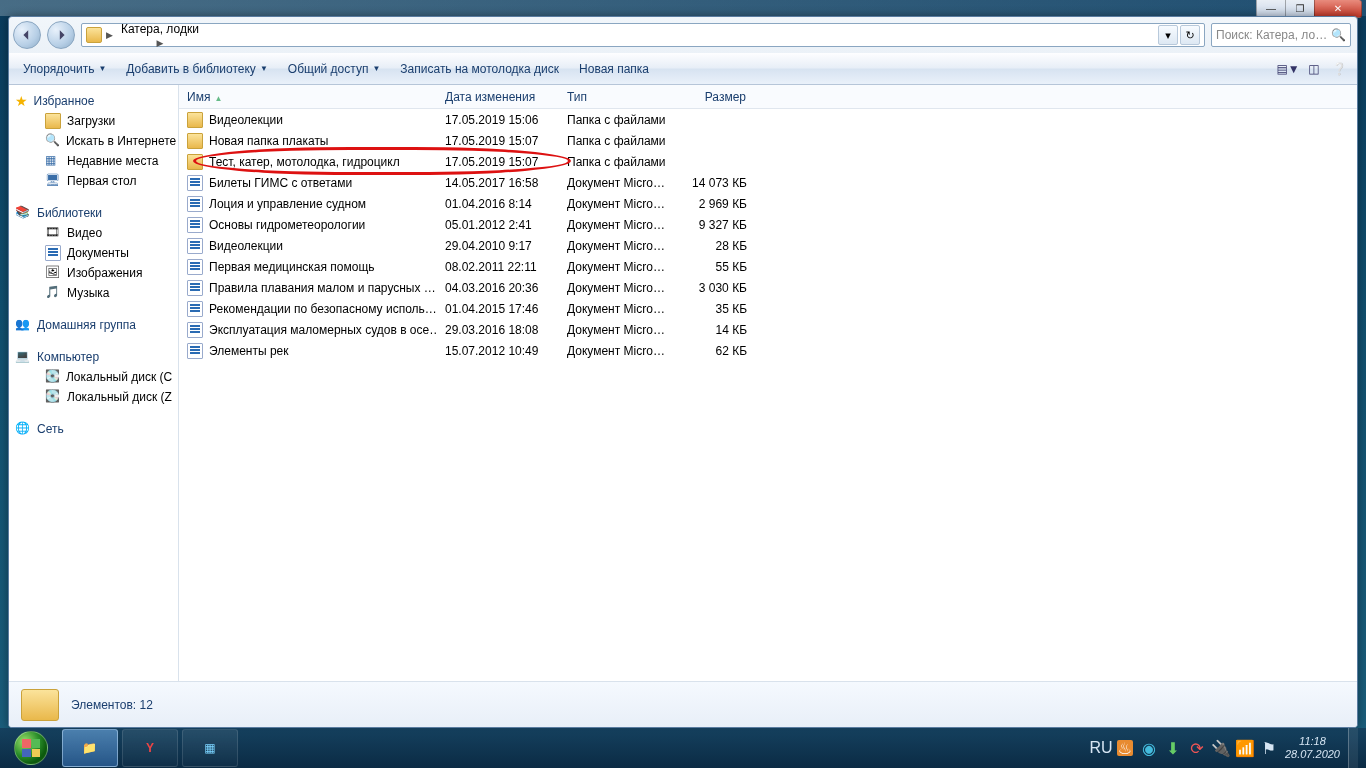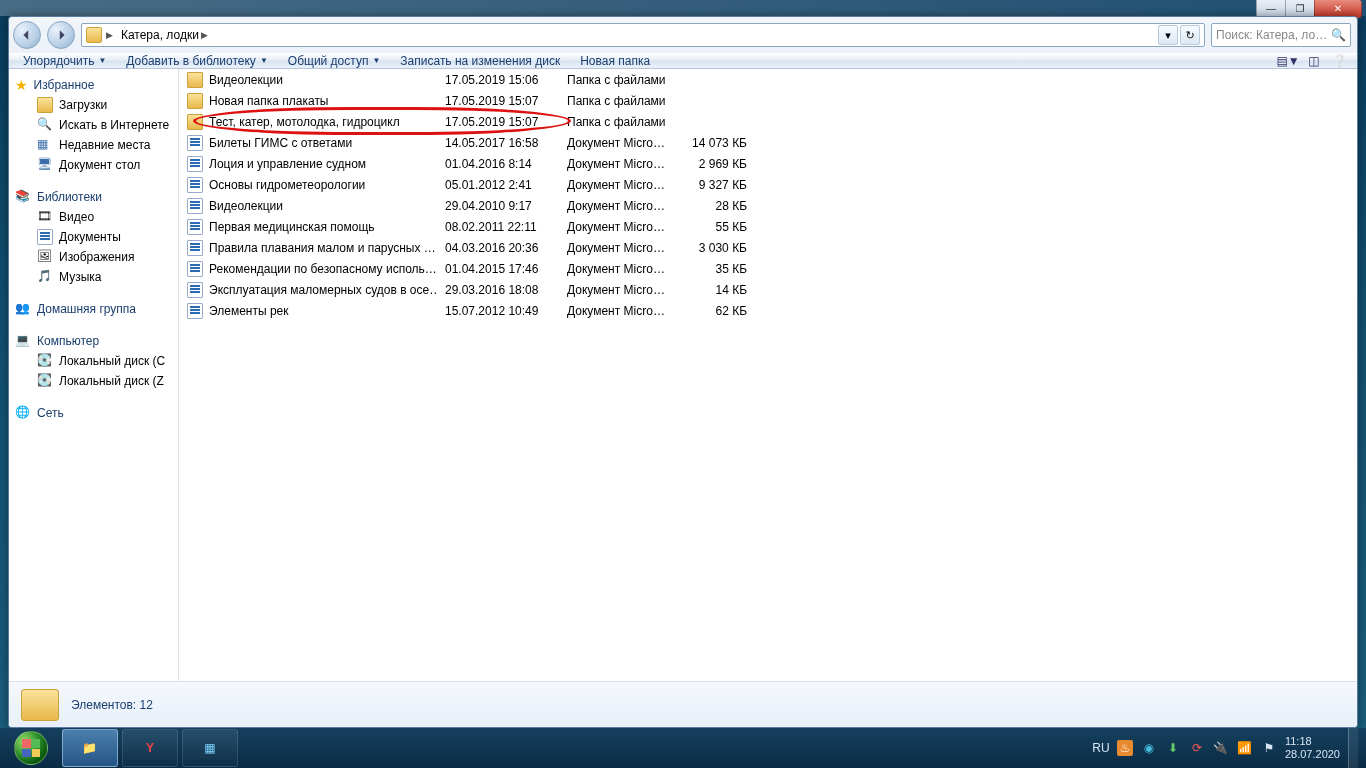--- a/index.html
+++ b/index.html
@@ -33,62 +33,62 @@
     width: 28px; height: 28px; border-radius: 50%; border: 1px solid #8aa6c1;
     background: radial-gradient(circle at 30% 30%, #e8f1fb, #b7cfe6 60%, #8cabc7);
     display:flex;align-items:center;justify-content:center;color:#446; font-size:12px;
   }
   .navbtn svg { width:12px;height:12px;fill:#446; }
   .addr {
     flex: 1; height: 24px; background: #fff; border: 1px solid #8aa6c1; border-radius: 2px;
     display: flex; align-items: center; padding: 0 4px; gap: 4px;
   }
   .addr .folder-small { width:16px; height:16px; background: linear-gradient(180deg,#fbe39b,#e9b84b); border:1px solid #caa23b; border-radius:2px;}
-  .addr .crumb { padding: 0 4px; display:flex; align-items:center; gap:2px;}
+  .addr .crumb { padding: 0 4px; display:flex; align-items:center; gap:2px;flex-direction:column;}
   .addr .chev { font-size: 9px; color:#555; }
   .addr-refresh { margin-left:auto; display:flex; gap:2px; }
   .addr-btn { width:20px; height:20px; border:1px solid #b8c9db; display:flex;align-items:center;justify-content:center; background:linear-gradient(180deg,#f7fbff,#dde8f3); border-radius:2px; font-size:11px;}
   .searchbox {
     width: 140px; height: 24px; background: #fff; border: 1px solid #8aa6c1; border-radius: 2px;
     display:flex; align-items:center; padding: 0 4px; color:#888;
   }
   .searchbox .sicon { margin-left:auto; color:#2a6bb3; }
 
   
   .explorer {
     position: absolute; left: 8px; right: 8px; top: 16px; bottom: 40px;
     background: #fff; border: 1px solid #5a7ca0; border-radius: 4px;
     box-shadow: 0 0 10px rgba(0,0,0,.4);
     display: flex; flex-direction: column; overflow: hidden;
   }
 
   
   .cmdbar {
-    height: 16px; background: linear-gradient(180deg,#fefeff,#e7eef7 48%,#d7e3f1 52%,#eaf1fa);
+    height: 32px; background: linear-gradient(180deg,#fefeff,#e7eef7 48%,#d7e3f1 52%,#eaf1fa);
     border-bottom: 1px solid #b6c5d8; display:flex; align-items:center; padding: 0 6px; gap: 4px;
   }
   .cmdbtn {
     padding: 4px 8px; color:#1a3e6e; border-radius:3px; display:flex; align-items:center; gap:4px;
     cursor: default;
   }
   .cmdbtn .dd { font-size:8px; }
   .cmdbar .spacer { flex:1; }
   .cmdicon { width:22px;height:22px; display:flex;align-items:center;justify-content:center; color:#336; }
 
   
   .split { flex:1; display:flex; overflow:hidden; }
 
   .sidebar {
     width: 170px; border-right:1px solid #d9e2ec; overflow-y:auto; padding:6px 0;
     background:#fff;
   }
   .side-group { margin-bottom: 12px; }
   .side-hdr { display:flex; align-items:center; gap:6px; padding:2px 6px; font-size:12px; color:#1a3e6e; }
   .side-hdr .ic { width:16px;height:16px; }
-  .side-item { display:flex; align-items:center; gap:6px; padding:2px 6px 2px 28px; color:#000; white-space:nowrap; overflow:hidden; text-overflow:ellipsis;}
+  .side-item { display:flex; align-items:center; gap:6px; padding:2px 6px 2px 36px; color:#000; white-space:nowrap; overflow:hidden; text-overflow:ellipsis;}
   .side-item .ic { width:16px;height:16px; }
   .star { color:#f5b301; font-size:14px; }
   .fldr { width:16px;height:16px; background:linear-gradient(180deg,#fbe39b,#e9b84b); border:1px solid #caa23b; border-radius:1px; display:inline-block;}
   .doc-ic { width:16px;height:16px; background:#fff; border:1px solid #9ac; border-radius:1px; display:inline-block; position:relative;}
   .doc-ic::after{content:"";position:absolute;left:2px;top:2px;right:2px;height:2px;background:#2a6bb3;box-shadow:0 3px 0 #2a6bb3,0 6px 0 #2a6bb3;}
 
   
   .filepane { flex:1; display:flex; flex-direction:column; }
   .colhdr {
     height:24px; display:flex; align-items:center; border-bottom:1px solid #e0e6ee; font-size:12px; color:#1a3e6e;
@@ -139,22 +139,22 @@
   .start .orb span{display:block;}
   .orb .q1{background:#e66;} .orb .q2{background:#5b5;} .orb .q3{background:#46b;} .orb .q4{background:#ec5;}
   .tb-btn {
     width:56px; height:38px; border:1px solid rgba(255,255,255,.12); border-radius:3px;
     display:flex;align-items:center;justify-content:center; color:#cfe3f5;
     background: linear-gradient(180deg, rgba(255,255,255,.08), rgba(255,255,255,.02));
   }
   .tb-btn.active { background: linear-gradient(180deg, rgba(120,180,240,.55), rgba(60,120,190,.55)); border-color:rgba(200,230,255,.5);}
   .tb-spacer { flex:1; }
   .tray { display:flex; align-items:center; gap:8px; color:#d6e5f3; font-size:11px; padding-right:4px;}
-  .tray .clock { text-align:left; line-height:13px; }
-  .tray .tic { width:16px;height:16px; display:flex;align-items:center;justify-content:center; font-size:12px;}
+  .tray .clock { text-align:center; line-height:13px;font-style:italic; }
+  .tray .tic { width:16px;height:16px; display:flex;align-items:center;justify-content:center; font-size:16px;}
   .showdesk { width:10px; height:40px; border-left:1px solid rgba(255,255,255,.25); background:rgba(255,255,255,.08);}
 </style>
 </head>
 <body>
 
 <div class="titlebar">
   <div class="window-controls">
     <div class="win-btn min">―</div>
     <div class="win-btn">❐</div>
     <div class="win-btn close">✕</div>
@@ -199,21 +199,21 @@
     </div>
     <div class="cmdbtn">
       <span>Добавить в библиотеку</span>
         <span class="dd">▼</span>
     </div>
     <div class="cmdbtn">
       <span>Общий доступ</span>
         <span class="dd">▼</span>
     </div>
     <div class="cmdbtn">
-      <span>Записать на изменения диск</span>
+      <span>Записать на мотолодка диск</span>
     </div>
     <div class="cmdbtn">
       <span>Новая папка</span>
     </div>
     <div class="spacer"></div>
     <div class="cmdicon">▤ <span class="dd">▼</span></div>
     <div class="cmdicon">◫</div>
     <div class="cmdicon" style="color:#2a6bb3;">❔</div>
   </div>
 
@@ -231,21 +231,21 @@
         <div class="side-item">
             <span class="ic" style="color:#2a6bb3;">🔍</span>
             <span>Искать в Интернете</span>
           </div>
         <div class="side-item">
             <span class="ic" style="color:#3a6ea8;">▦</span>
             <span>Недавние места</span>
           </div>
         <div class="side-item">
             <span class="ic" style="color:#3a6ea8;">🖥</span>
-            <span>Документ стол</span>
+            <span>Первая стол</span>
           </div>
       </div>
 
       <div class="side-group">
         <div class="side-hdr">
           <span class="ic" style="color:#3a87c7;">📚</span>
           <span>Библиотеки</span>
         </div>
         <div class="side-item">
             <span class="ic">🎞</span>
@@ -289,20 +289,26 @@
 
       <div class="side-group">
         <div class="side-hdr">
           <span class="ic">🌐</span>
           <span>Сеть</span>
         </div>
       </div>
     </div>
 
     <div class="filepane">
+      <div class="colhdr">
+        <div class="c-name"><span>Имя</span><span class="sort-ind">▲</span></div>
+        <div class="c-date">Дата изменения</div>
+        <div class="c-type">Тип</div>
+        <div class="c-size">Размер</div>
+      </div>
       <div class="rows" id="rows">
         <div class="circle-anno"></div>
       <div class="row">
             <div class="c-name">
               <span class="fldr ic"></span>
               <span>Видеолекции</span>
             </div>
             <div class="c-date">17.05.2019 15:06</div>
             <div class="c-type">Папка с файлами</div>
             <div class="c-size"></div>

